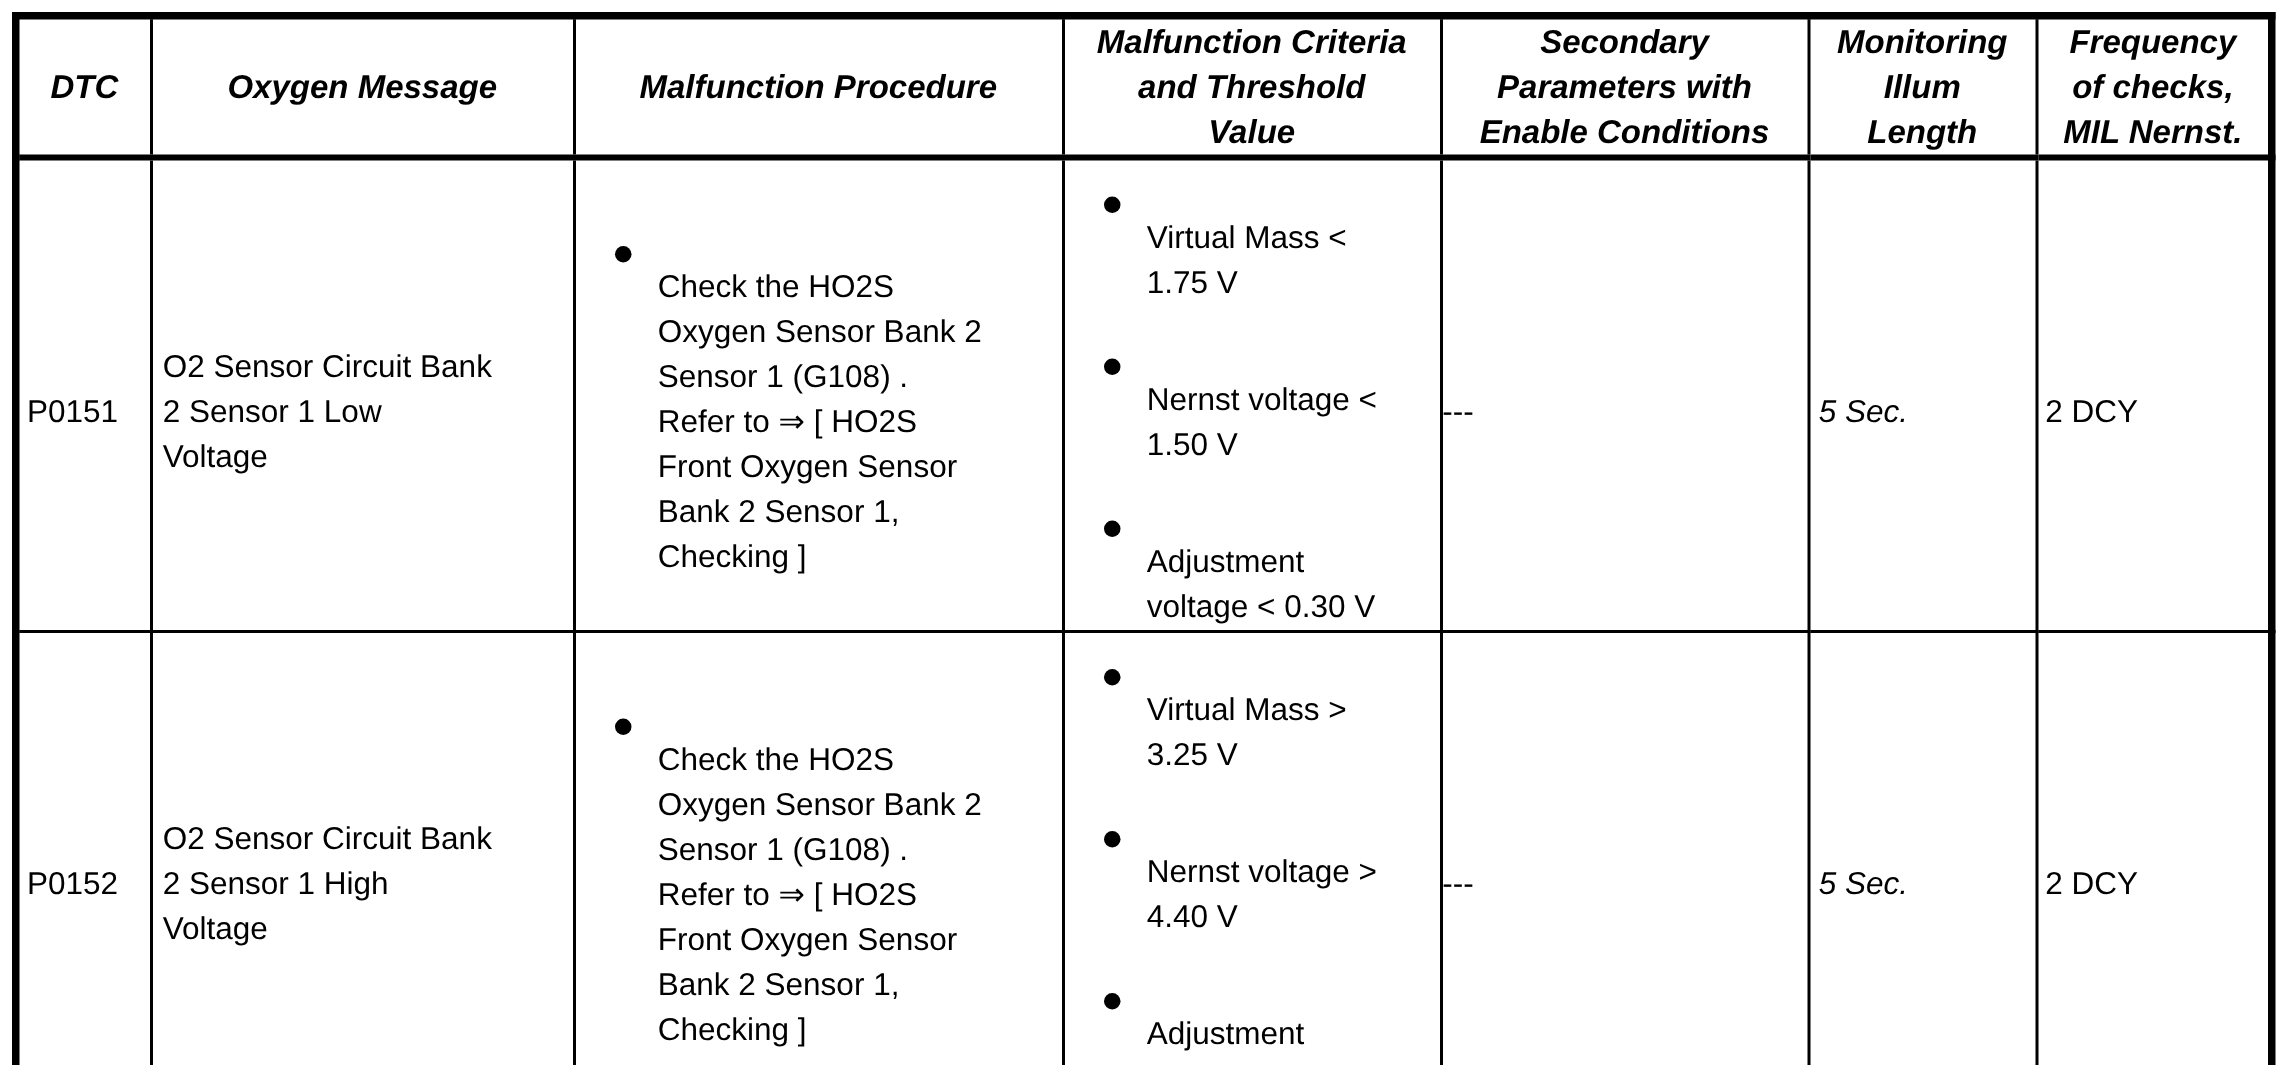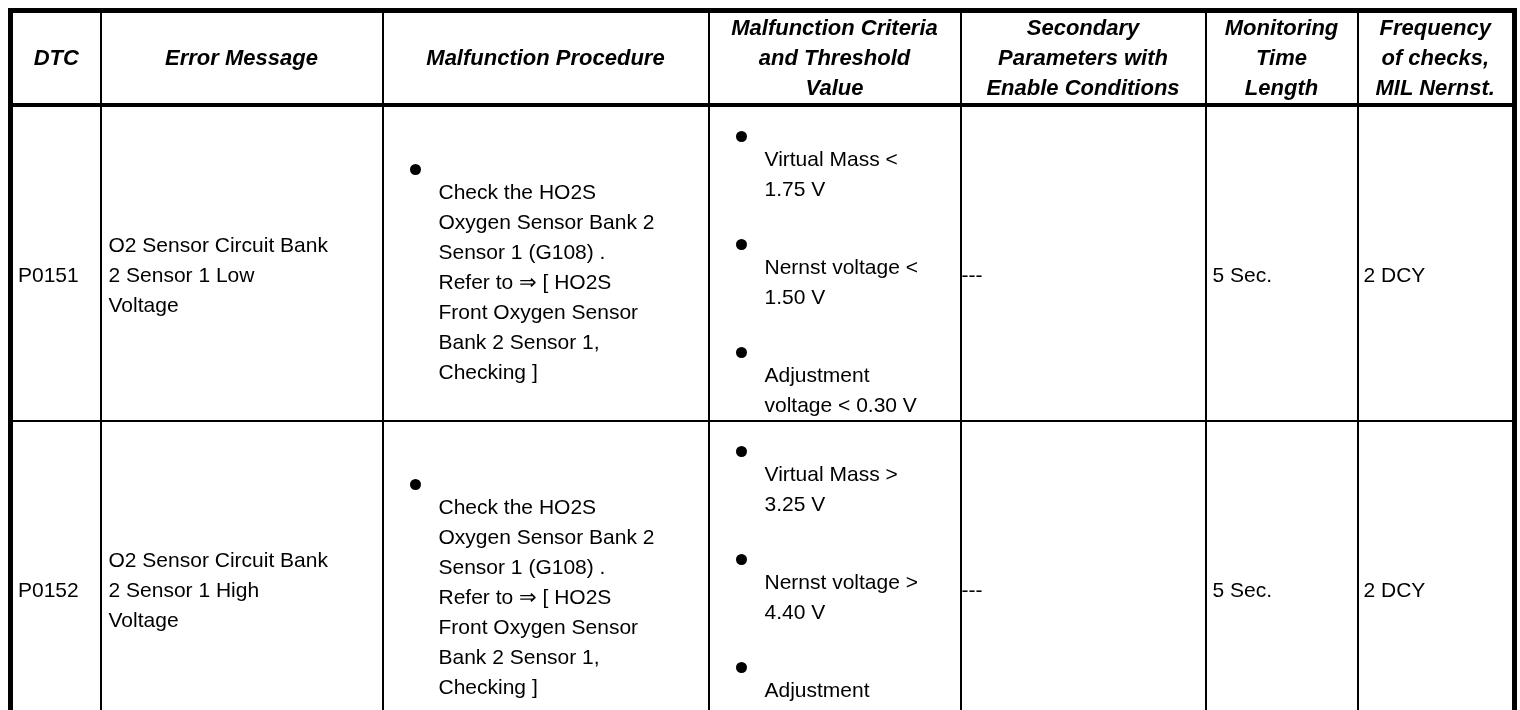--- a/index.html
+++ b/index.html
@@ -50,21 +50,21 @@
     line-height: 30px;
     vertical-align: middle;
     text-align: left;
   }
   .cell-text { white-space: pre-line; display: inline-block; margin-top: 22px; }
   td.cell-dtc        { padding-left: 5px; }
   td.cell-error      { padding-left: 7px; padding-right: 20px; }
   td.cell-proc,
   td.cell-crit       { vertical-align: top; padding-top: 15px; }
   td.cell-secondary  { text-align: center; }
-  td.cell-monitoring { padding-left: 6px; }
+  td.cell-monitoring { padding-left: 6px; font-style: italic; }
   td.cell-frequency  { padding-left: 5px; }
   .bullet-list {
     display: flex;
     flex-direction: column;
     gap: 26px;
   }
   .bullet-item {
     display: flex;
     align-items: flex-start;
     padding-left: 26px;
@@ -89,30 +89,30 @@
       <col style="width:282px">
       <col style="width:326px">
       <col style="width:252px">
       <col style="width:245px">
       <col style="width:152px">
       <col style="width:157px">
     </colgroup>
     <thead>
       <tr>
         <th>DTC</th>
-        <th>Error Message</th>
+        <th>Oxygen Message</th>
         <th>Malfunction Procedure</th>
         <th>Malfunction Criteria
 and Threshold
 Value</th>
         <th>Secondary
 Parameters with
 Enable Conditions</th>
         <th>Monitoring
-Time
+Illum
 Length</th>
         <th>Frequency
 of checks,
 MIL Nernst.</th>
       </tr>
     </thead>
     <tbody>
       <tr class="row-1">
         <td class="cell-dtc">
           <span class="cell-text">P0151</span>

